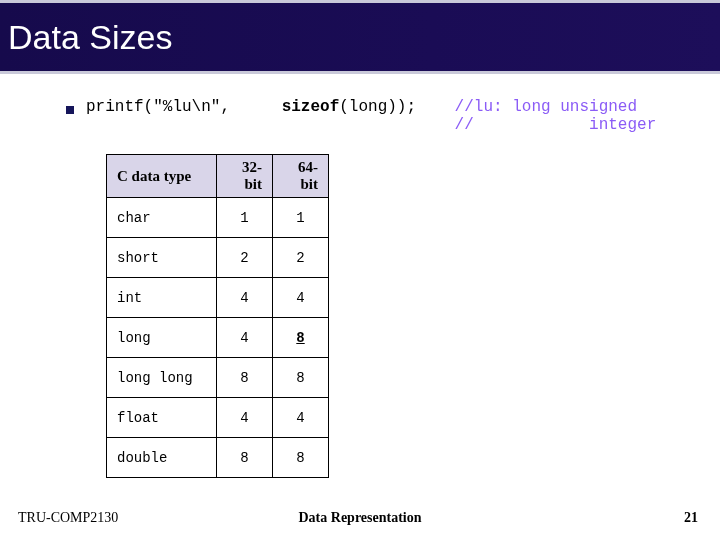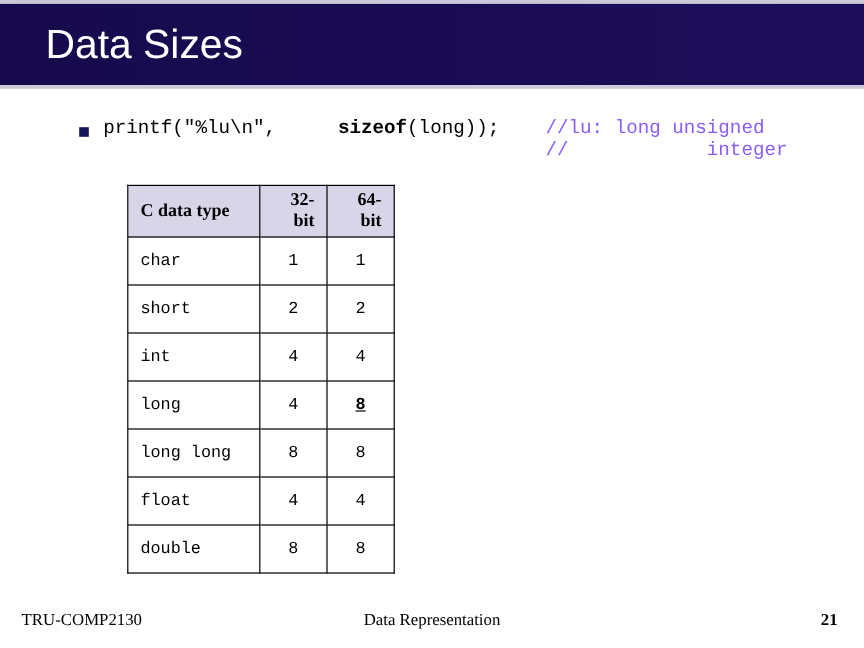--- a/index.html
+++ b/index.html
@@ -6,42 +6,42 @@
   html, body { width: 720px; height: 540px; font-family: Verdana, Geneva, sans-serif; background: #fff; overflow: hidden; }
   .slide { width: 720px; height: 540px; position: relative; }
   .titlebar {
     width: 100%;
     height: 74px;
     background: linear-gradient(90deg, #160a4c 0%, #1a0c55 60%, #1d0e5a 100%);
     border-top: 3px solid #c9c9d9;
     border-bottom: 3px solid #c9c9d9;
     display: flex;
     align-items: center;
-    padding-left: 38px;
+    padding-left: 8px;
   }
   .title { color: #fff; font-size: 34px; font-family: Verdana, Geneva, sans-serif; }
   .content { position: absolute; left: 0; top: 74px; width: 100%; }
   .codeblock { position: absolute; left: 86px; top: 24px; font-family: "Courier New", monospace; font-size: 16px; white-space: pre; color: #000; }
   .codeblock .kw { font-weight: bold; color: #000; margin-left: 42px; }
   .comment { position: absolute; left: 445px; top: 24px; font-family: "Courier New", monospace; font-size: 16px; color: #8b5cf6; white-space: pre; }
   .bullet-sq {
     display: inline-block; width: 8px; height: 8px; background: #15155a; position: absolute; left: 66px; top: 32px;
   }
   table.dt {
     position: absolute; left: 106px; top: 80px; border-collapse: collapse;
     font-size: 14px;
   }
   table.dt th, table.dt td { border: 1px solid #000; padding: 4px 10px; height: 40px; }
   table.dt th { background: #d9d5e9; font-family: "Times New Roman", serif; font-weight: bold; font-size: 15px; text-align: left; }
   table.dt th.num { text-align: right; }
   table.dt td.type { font-family: "Courier New", monospace; width: 110px; }
   table.dt td.num { font-family: "Courier New", monospace; text-align: center; width: 56px; }
   table.dt td.hi { font-weight: bold; text-decoration: underline; }
   .footer-left { position: absolute; left: 18px; bottom: 14px; font-family: "Times New Roman", serif; font-size: 14px; }
-  .footer-center { position: absolute; left: 50%; bottom: 14px; transform: translateX(-50%); font-family: "Times New Roman", serif; font-weight: normal; font-size: 14px; }
+  .footer-center { position: absolute; left: 50%; bottom: 14px; transform: translateX(-50%); font-family: "Times New Roman", serif; font-weight: bold; font-size: 14px; }
   .footer-right { position: absolute; right: 22px; bottom: 14px; font-family: "Times New Roman", serif; font-size: 14px; color: #000; font-weight: bold; }
 </style>
 </head>
 <body>
 
 <div class="slide">
 
   <div class="titlebar">
     <div class="title">Data Sizes</div>
   </div>

